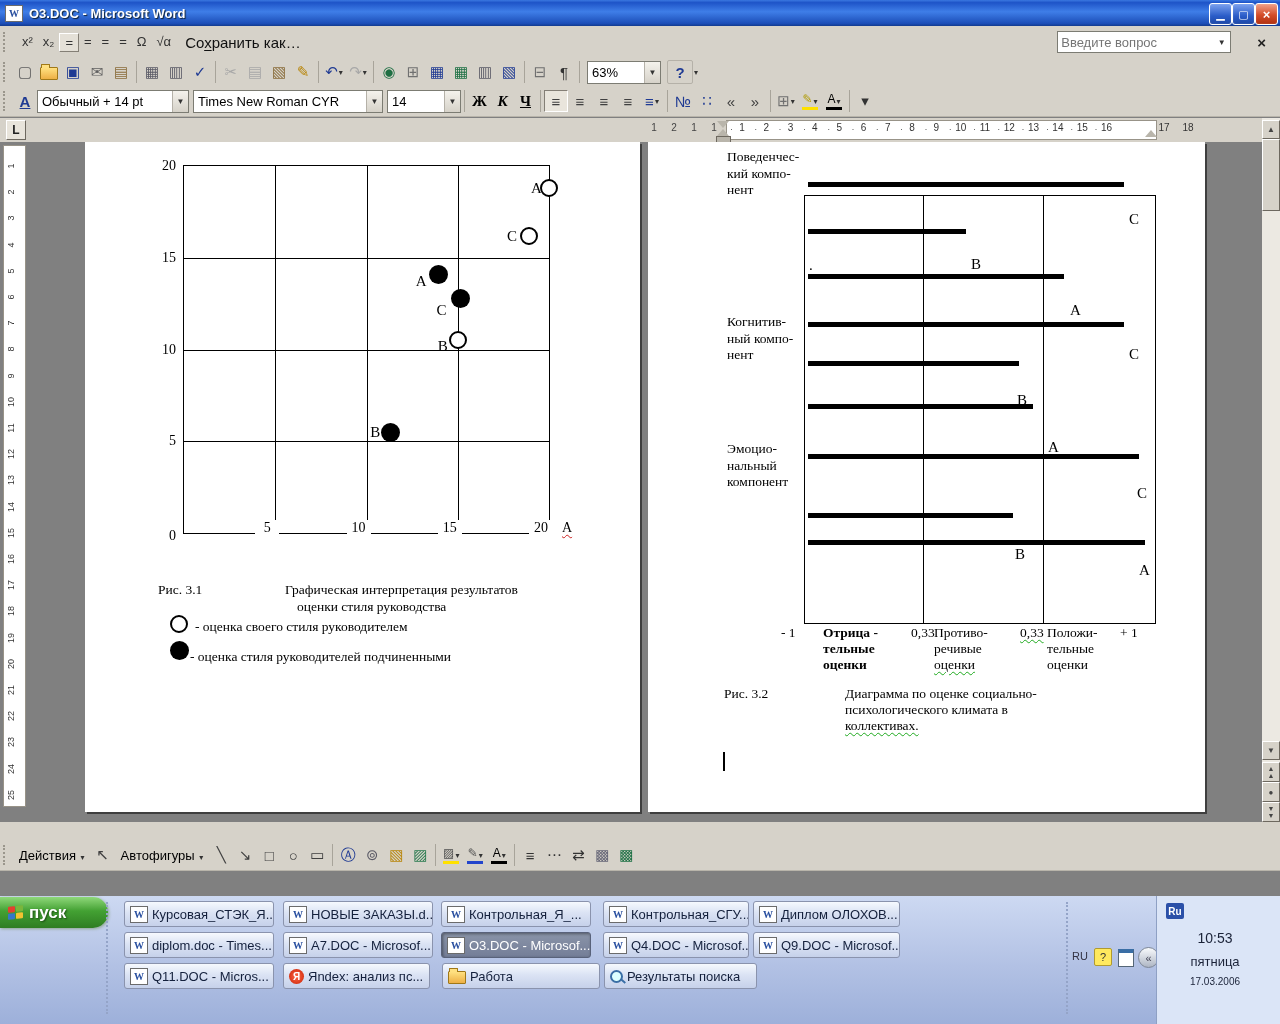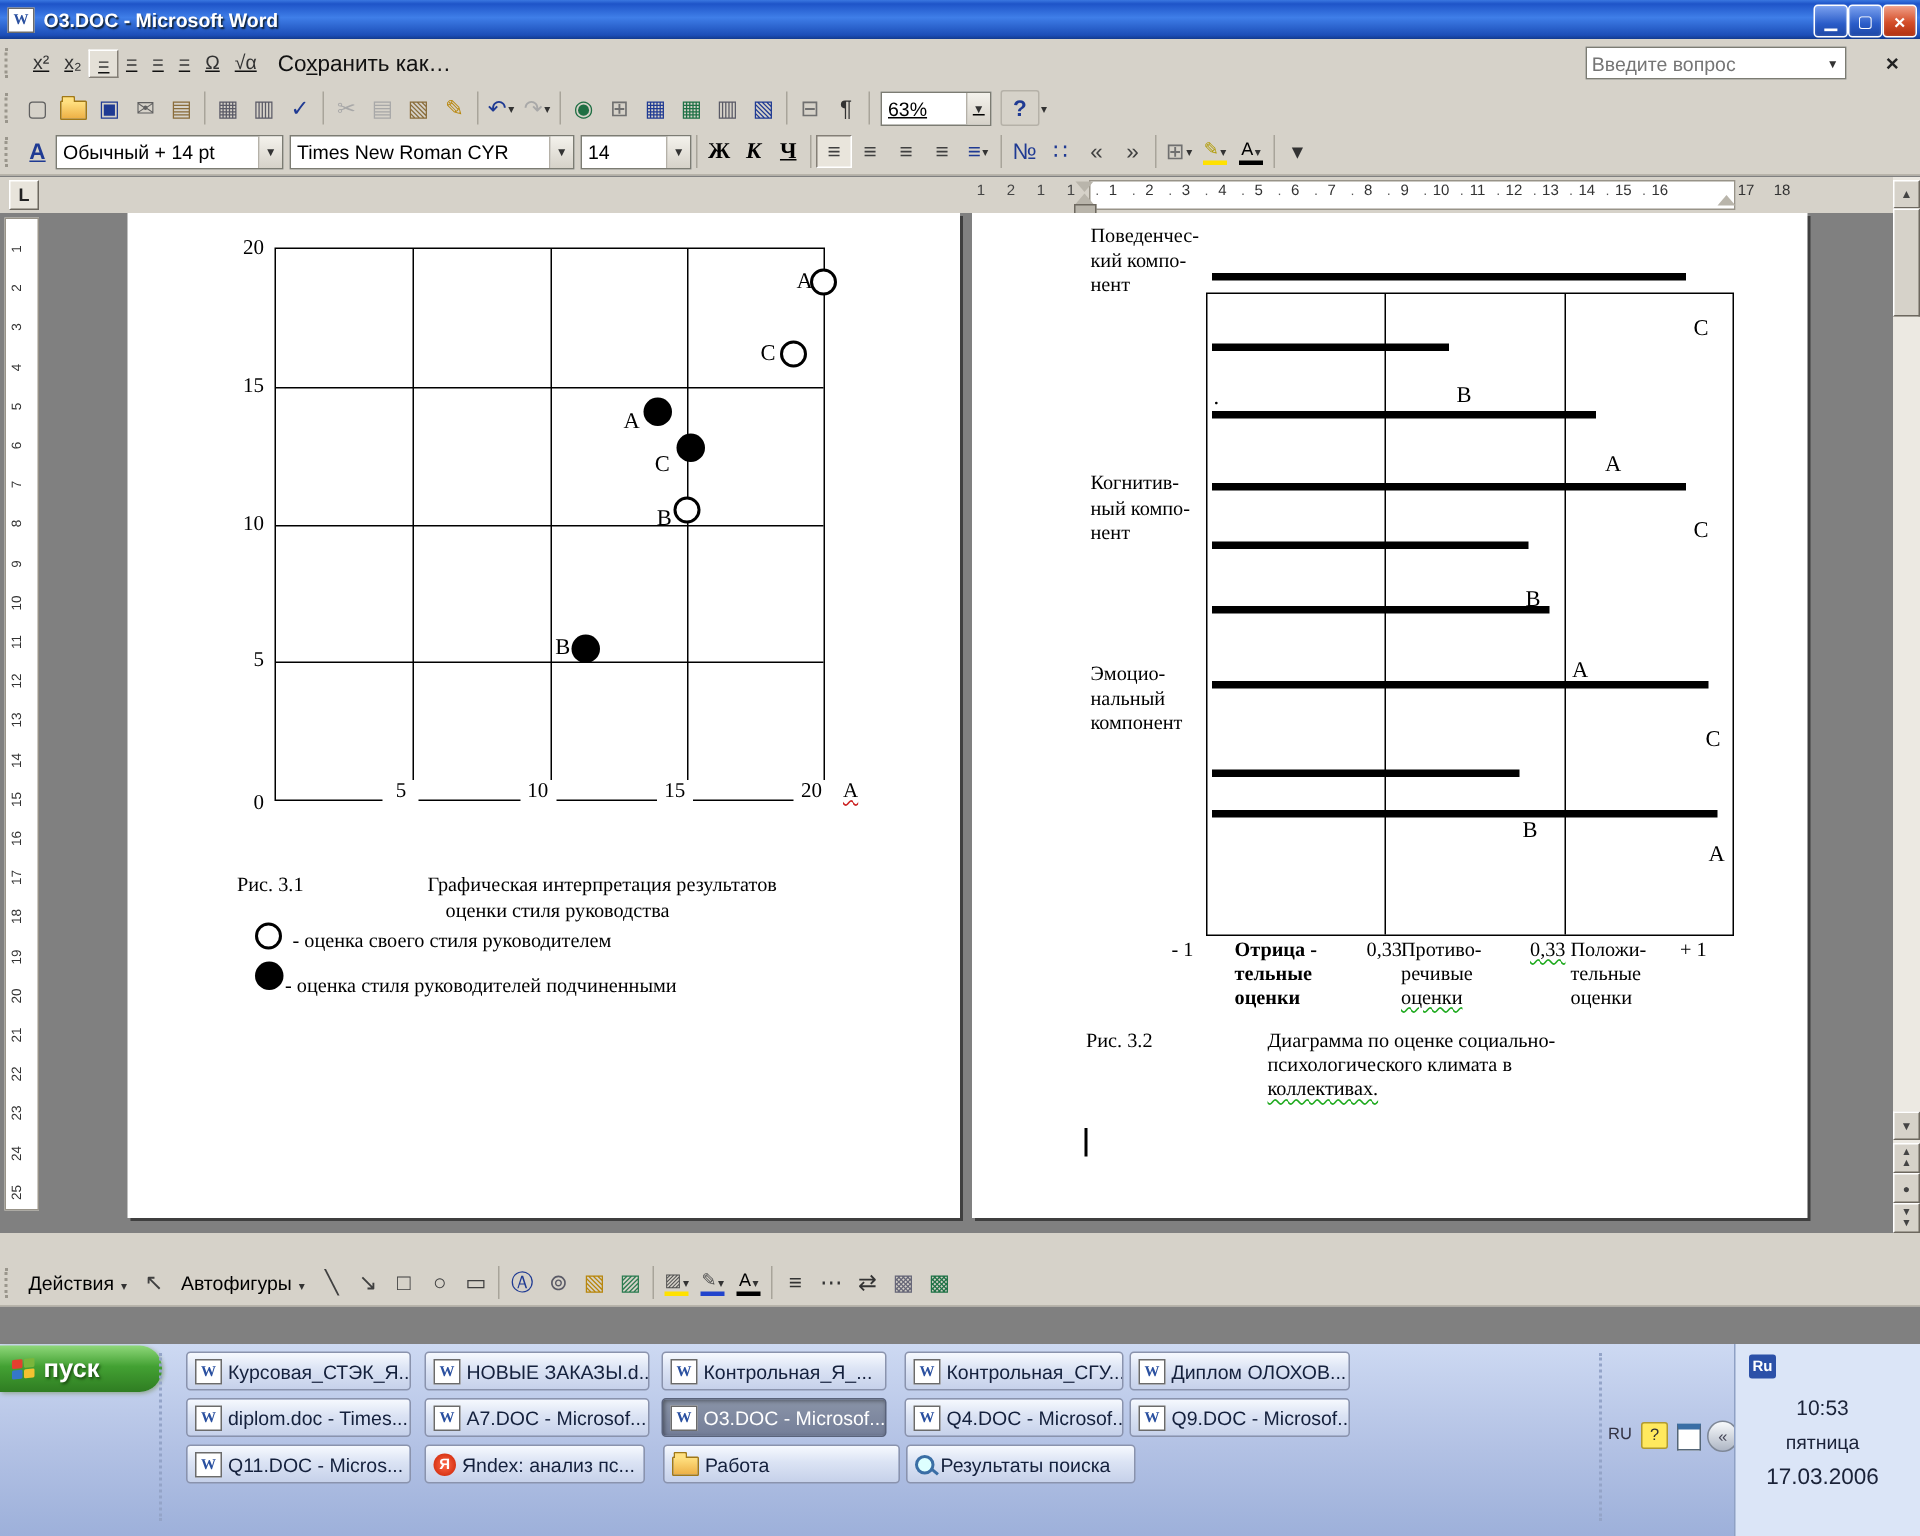--- a/index.html
+++ b/index.html
@@ -134,21 +134,21 @@
   <div id="titlebar">
     <span class="wicon">W</span>
     <span class="title">O3.DOC - Microsoft Word</span>
     <span class="capbtn" style="right:48px;">▁</span>
     <span class="capbtn" style="right:25px;">▢</span>
     <span class="capbtn close" style="right:2px;">×</span>
   </div>
 
   <div id="menubar" class="bar">
     <span class="grip"></span>
-    <span id="menu-extras" style="display:flex;margin-left:4px;text-decoration:underline;">
+    <span id="menu-extras" style="display:flex;margin-left:4px;">
         <span class="mextra">x²</span>
         <span class="mextra">x₂</span>
         <span class="mextra boxed">=</span>
         <span class="mextra">=</span>
         <span class="mextra">=</span>
         <span class="mextra">=</span>
         <span class="mextra">Ω</span>
         <span class="mextra">√α</span>
       </span>
     <span class="menuitem" id="saveas-item">Со<u>х</u>ранить как…</span>
@@ -230,21 +230,21 @@
         </span>
         <span class="tbsep"></span>
         <span class="tbico">
           <span style="color: rgb(112, 112, 112);">⊟</span>
         </span>
         <span class="tbico">
           <span style="color: rgb(51, 51, 51);">¶</span>
         </span>
         <span class="tbsep"></span>
       </span>
-    <span class="combo" style="width:72px;margin-left:4px;text-decoration:underline;">
+    <span class="combo" style="width:72px;margin-left:4px;">
       <span class="val">63%</span>
       <span class="dnarrow">▼</span>
     </span>
     <span class="tbico" style="color:#1f3a93;font-weight:bold;border:1px solid #b5b1a8;border-radius:2px;margin-left:6px;">?</span>
     <span class="ddtail">▾</span>
   </div>
 
   <div id="fmtbar" class="bar">
     <span class="grip"></span>
     <span class="tbico" style="color:#1f3a93;font-weight:bold;text-decoration:underline;">A</span>
@@ -615,17 +615,17 @@
       </div>
     <span class="tsep" style="left:1066px;"></span>
     <span class="trayico" style="left:1072px;top:54px;font-size:11px;color:#334;">RU</span>
     <span class="trayico" style="left:1094px;top:52px;width:16px;height:16px;background:#ffe95e;border:1px solid #b09a30;border-radius:2px;font-size:11px;color:#333;">?</span>
     <span class="trayico" style="left:1118px;top:53px;width:14px;height:13px;background:#fff;border:1px solid #567;border-top:4px solid #3a6ea5;"></span>
     <span class="trayico" style="left:1138px;top:51px;width:19px;height:19px;border-radius:50%;background:linear-gradient(#f8fafc,#aeb6c4);border:1px solid #7e8796;font-size:11px;color:#445;">«</span>
     <div id="tray">
       <span class="abs" style="left:9px;top:7px;width:18px;height:16px;background:#2b50a8;color:#fff;font-size:10px;font-weight:bold;display:flex;align-items:center;justify-content:center;border-radius:2px;">Ru</span>
       <span class="clock" style="top:34px;font-size:14px;">10:53</span>
       <span class="clock" style="top:58px;font-size:13px;">пятница</span>
-      <span class="clock" style="top:80px;font-size:15px;">17.03.2006</span>
+      <span class="clock" style="top:80px;font-size:10px;">17.03.2006</span>
     </div>
   </div>
 
 </div>
 
 </body></html>

